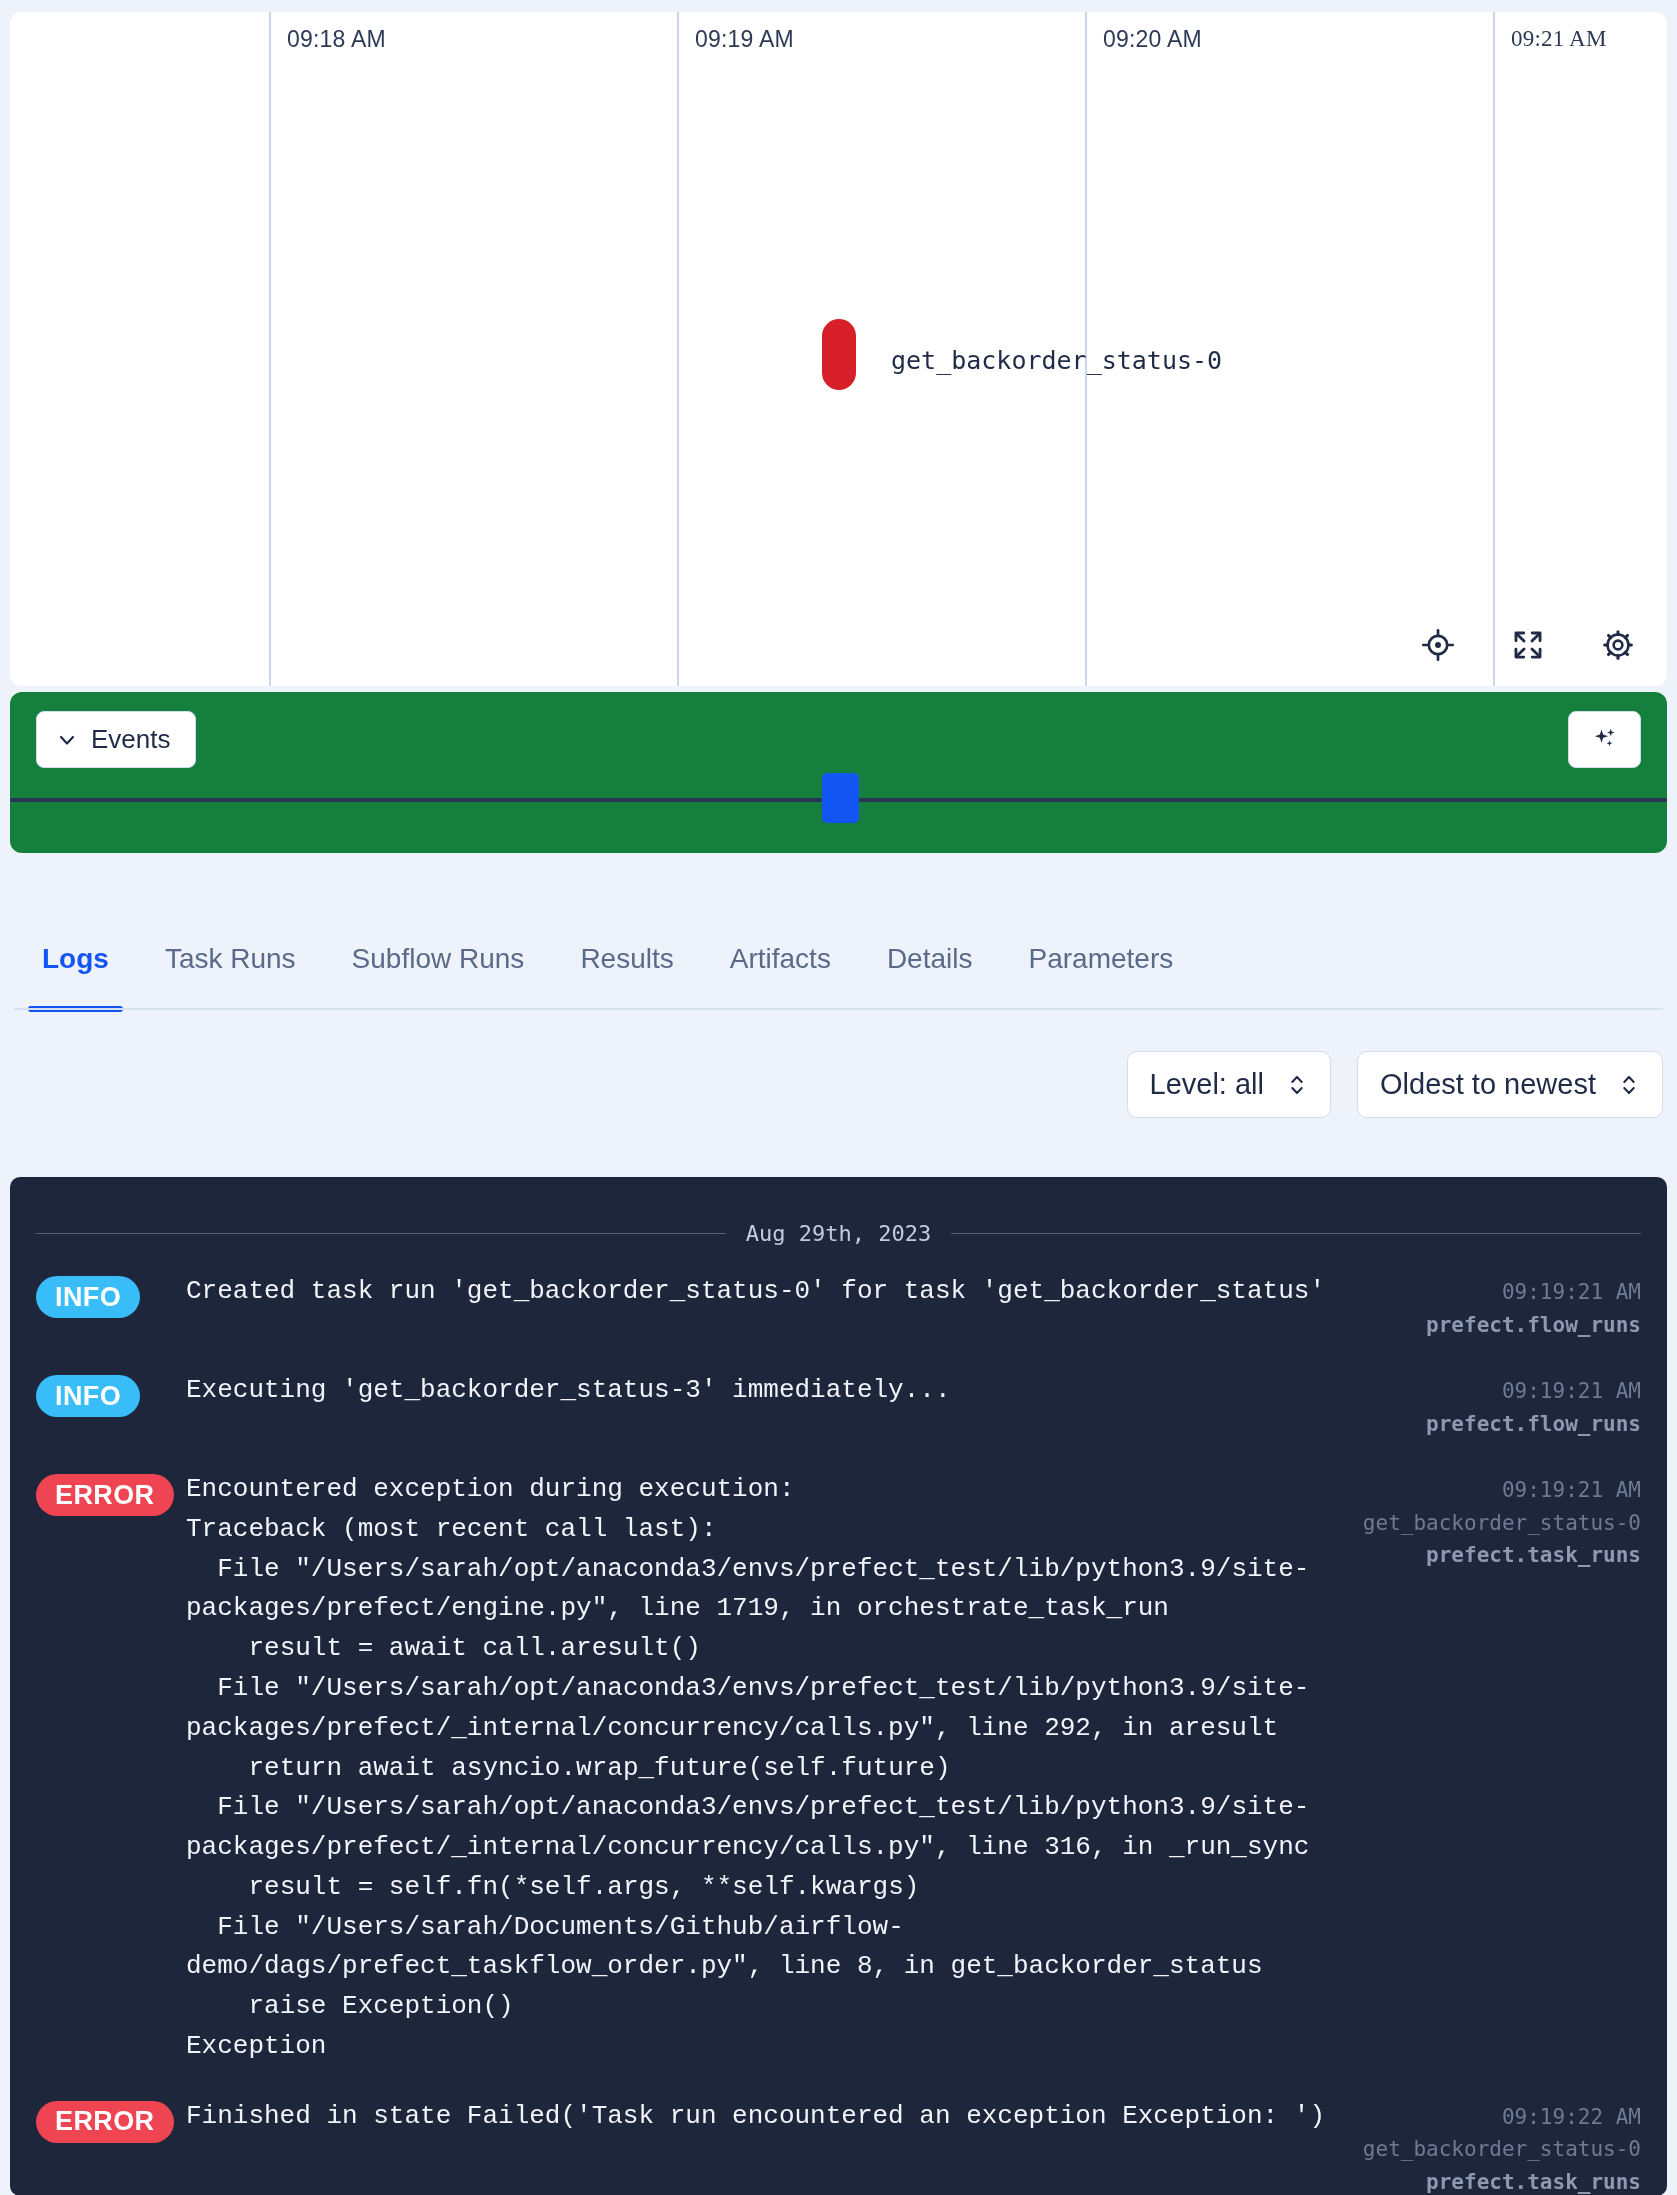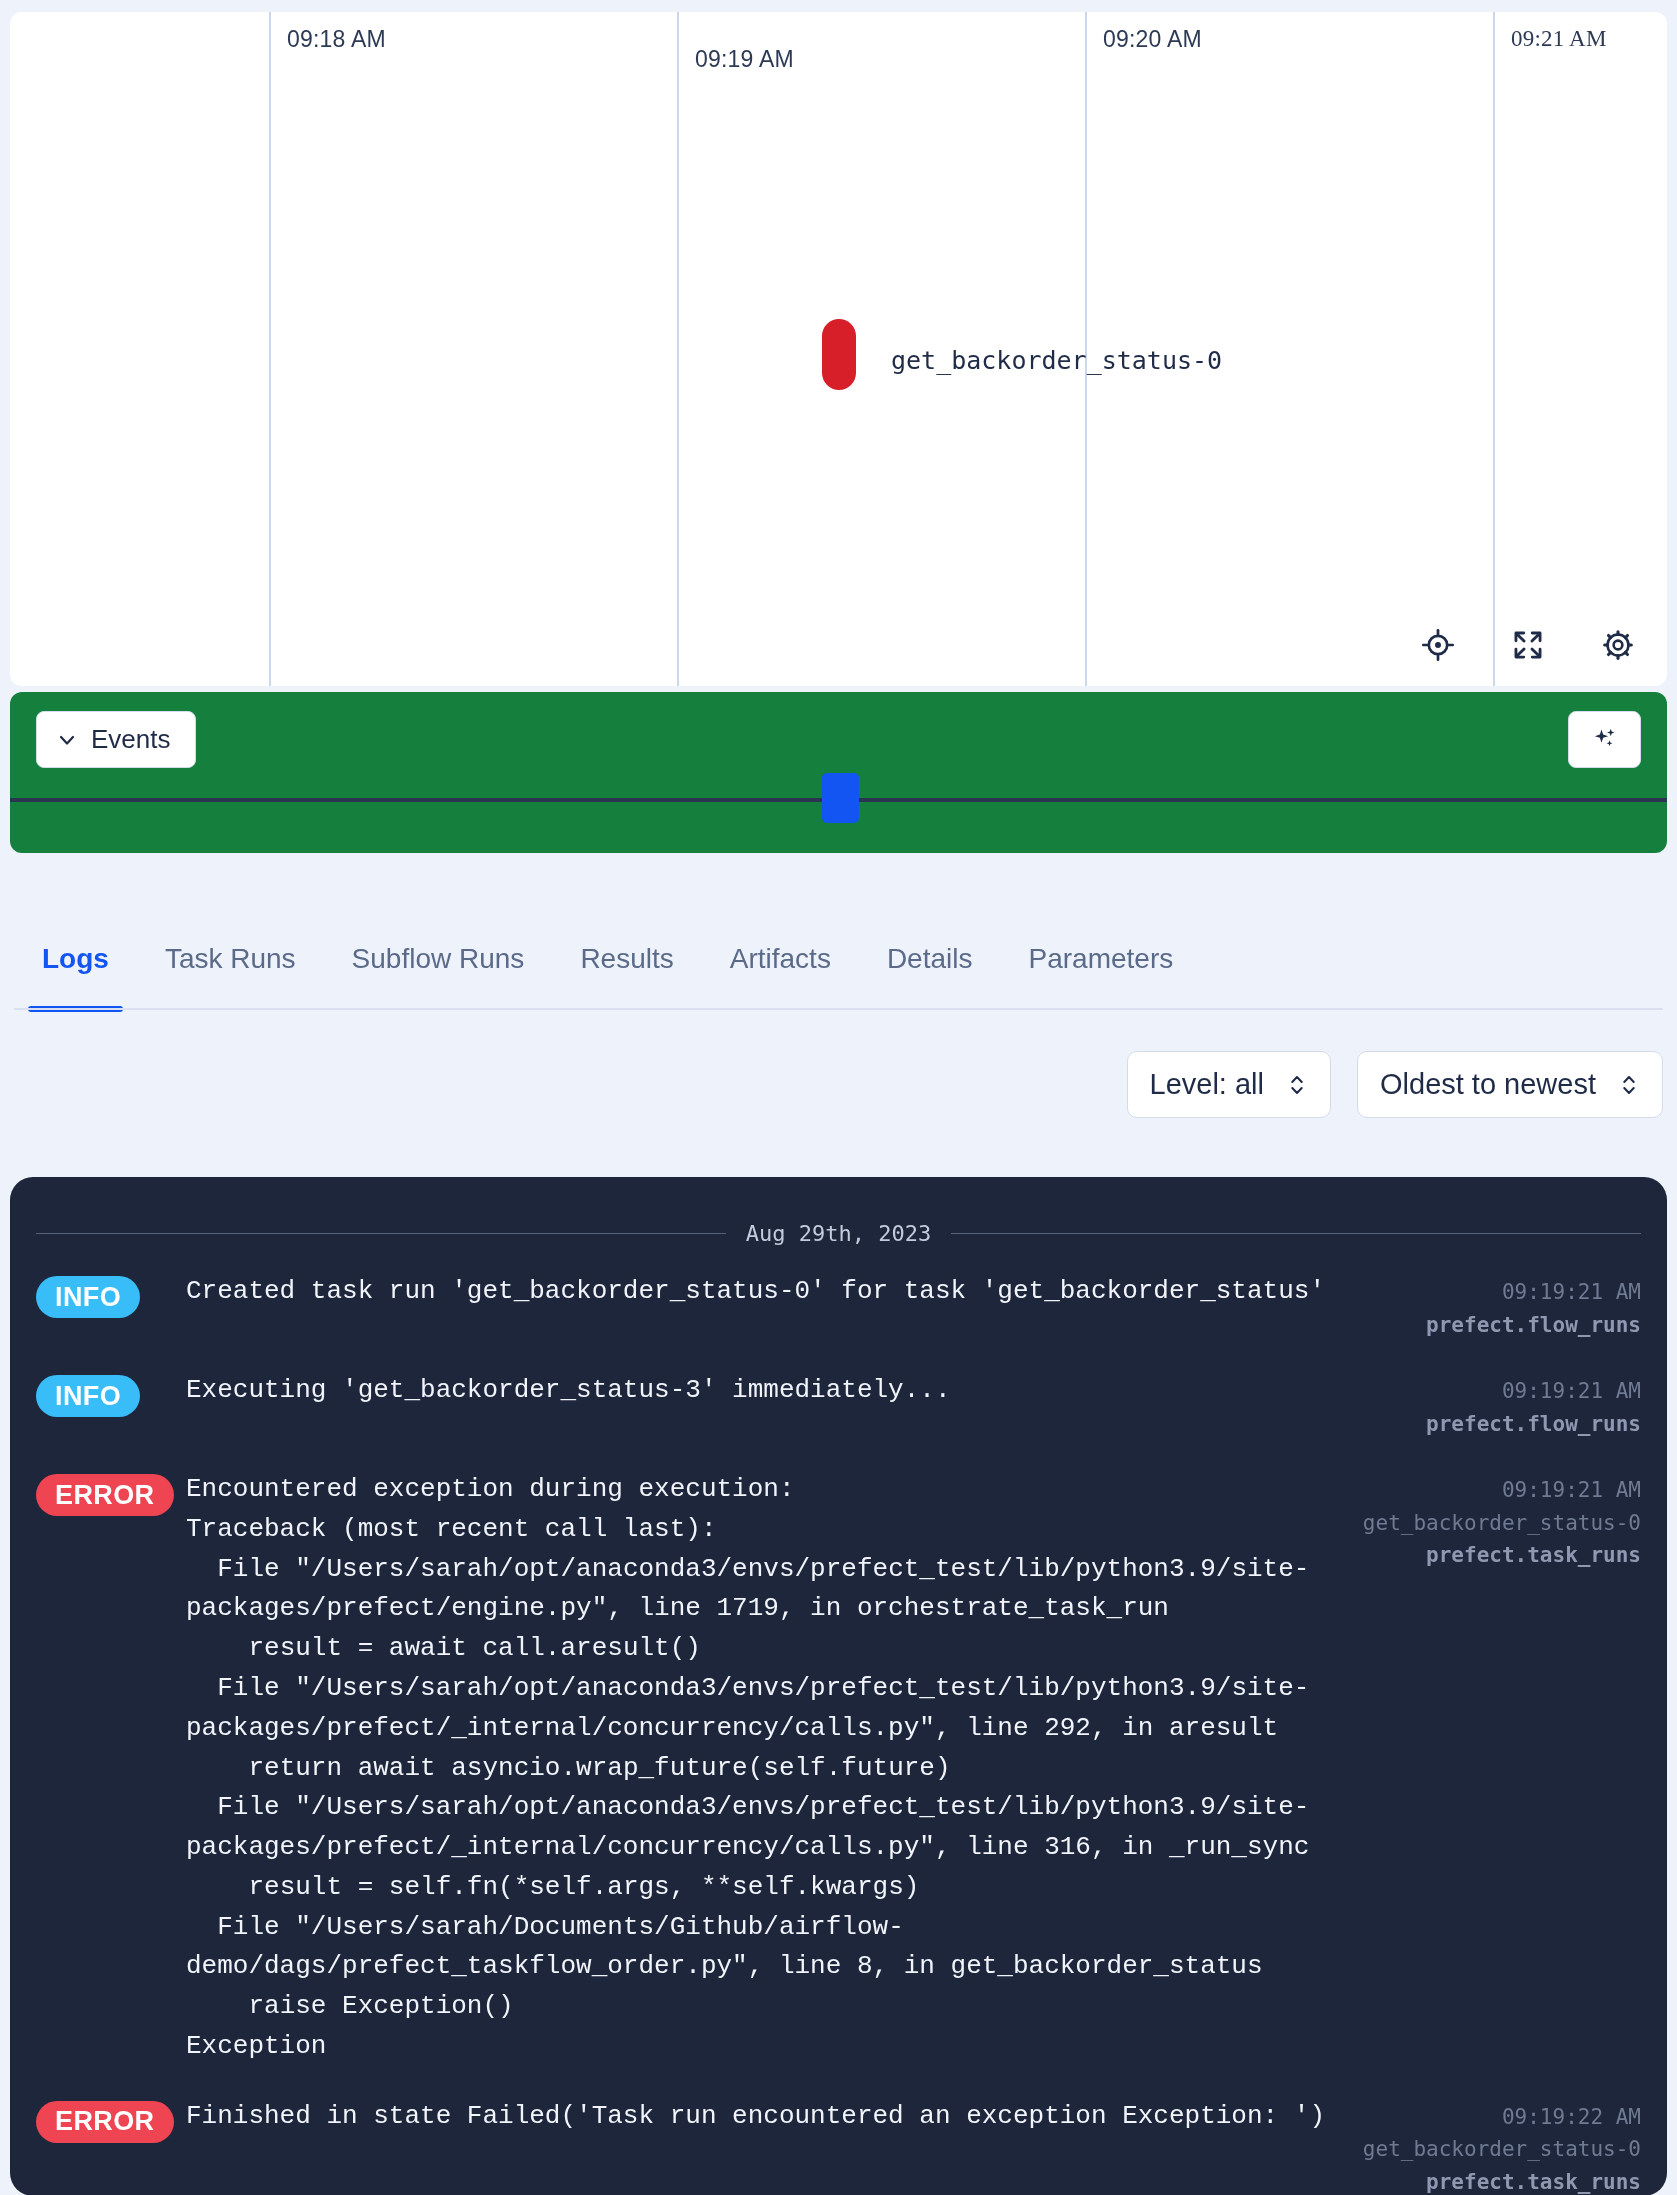--- a/index.html
+++ b/index.html
@@ -237,21 +237,21 @@
   }
 
   
   .log-panel {
     position: absolute;
     left: 10px;
     top: 1177px;
     width: 1657px;
     height: 1019px;
     background: #1e263b;
-    border-radius: 23px;
+    border-radius: 10px;
     overflow: hidden;
     padding: 0 26px;
   }
 
   .log-date {
     display: flex;
     align-items: center;
     gap: 20px;
     margin-top: 44px;
     color: #c3ccdd;
@@ -337,21 +337,21 @@
 <div class="page">
 
   <div class="timeline-panel">
     <div class="timeline-grid">
       <div class="grid-col" style="left:259px;"></div>
       <div class="grid-col" style="left:667px;"></div>
       <div class="grid-col" style="left:1075px;"></div>
       <div class="grid-col" style="left:1483px;"></div>
 
       <div class="grid-label" style="left:277px;">09:18 AM</div>
-      <div class="grid-label" style="left:685px;margin-top:20px;">09:19 AM</div>
+      <div class="grid-label" style="left:685px;">09:19 AM</div>
       <div class="grid-label" style="left:1093px;">09:20 AM</div>
       <div class="grid-label" style="left:1501px;font-family:Liberation Serif, serif;">09:21 AM</div>
     </div>
 
     <div class="task-bar" style="left:812px; top:307px;"></div>
     <div class="task-label" style="left:881px; top:334px;">get_backorder_status-0</div>
 
     <div class="timeline-controls">
       <button class="tl-icon-btn" aria-label="center">
         <svg width="34" height="34" viewBox="0 0 24 24" fill="none" stroke="currentColor" stroke-width="1.9" stroke-linecap="round">

